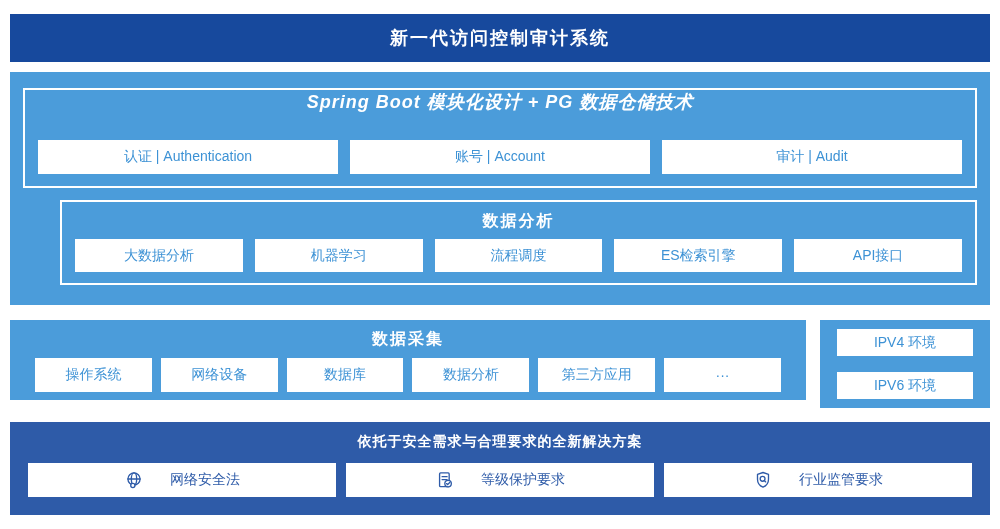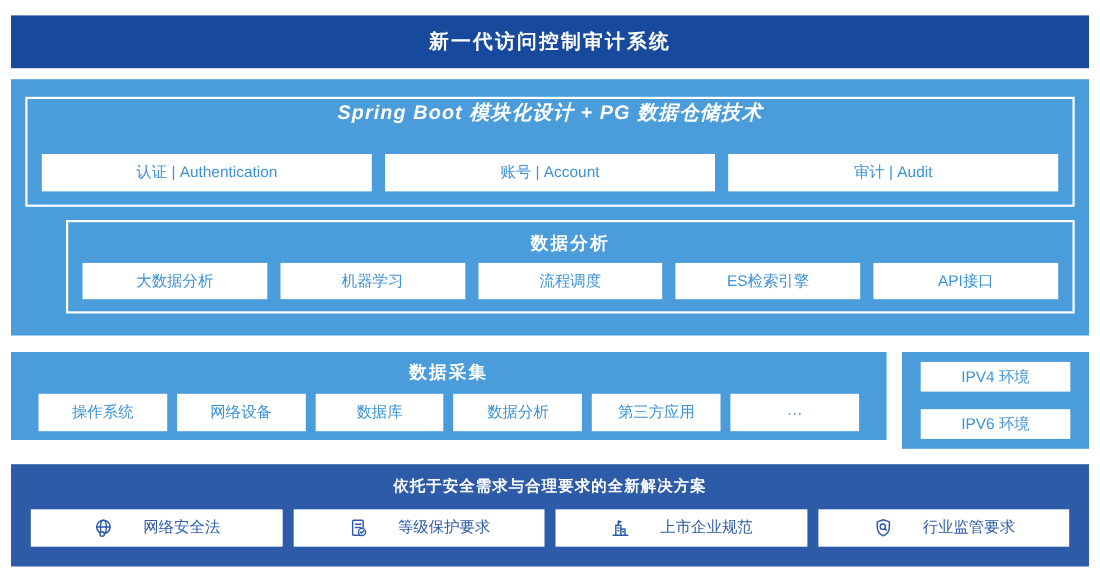--- a/index.html
+++ b/index.html
@@ -166,32 +166,20 @@
             <rect x="5.5" y="3.5" width="11.5" height="16.5" rx="1.2"></rect>
             <path d="M8.5 8 H14.5"></path>
             <path d="M8.5 11.5 H14.5"></path>
             <circle cx="15.7" cy="16.3" r="3.9" fill="#fff"></circle>
             <path d="M13.9 16.3 l1.3 1.3 l2.4 -2.6"></path>
           </svg>
         </span>
         <span>等级保护要求</span>
       </div>
 
-      <div class="white-box">
-        <span class="icon">
-          <svg viewBox="0 0 24 24" fill="none" stroke="currentColor" stroke-width="1.6" stroke-linecap="round" stroke-linejoin="round">
-            <path d="M4 20 H20"></path>
-            <path d="M7 20 V9 H12.5 V20"></path>
-            <path d="M12.5 13 H17 V20"></path>
-            <path d="M9.7 9 V4.3 L12.7 5.3 L9.7 6.3"></path>
-            <path d="M9.3 12 H10.3 M9.3 15 H10.3 M14.3 16 H15.3"></path>
-          </svg>
-        </span>
-        <span>上市企业规范</span>
-      </div>
 
       <div class="white-box">
         <span class="icon">
           <svg viewBox="0 0 24 24" fill="none" stroke="currentColor" stroke-width="1.6" stroke-linecap="round" stroke-linejoin="round">
             <path d="M12 3 L18.6 5.3 V11 C18.6 15.4 16 18.9 12 20.6 C8 18.9 5.4 15.4 5.4 11 V5.3 Z"></path>
             <circle cx="11.5" cy="10.6" r="2.9"></circle>
             <path d="M13.6 12.7 L15.2 14.3"></path>
           </svg>
         </span>
         <span>行业监管要求</span>

